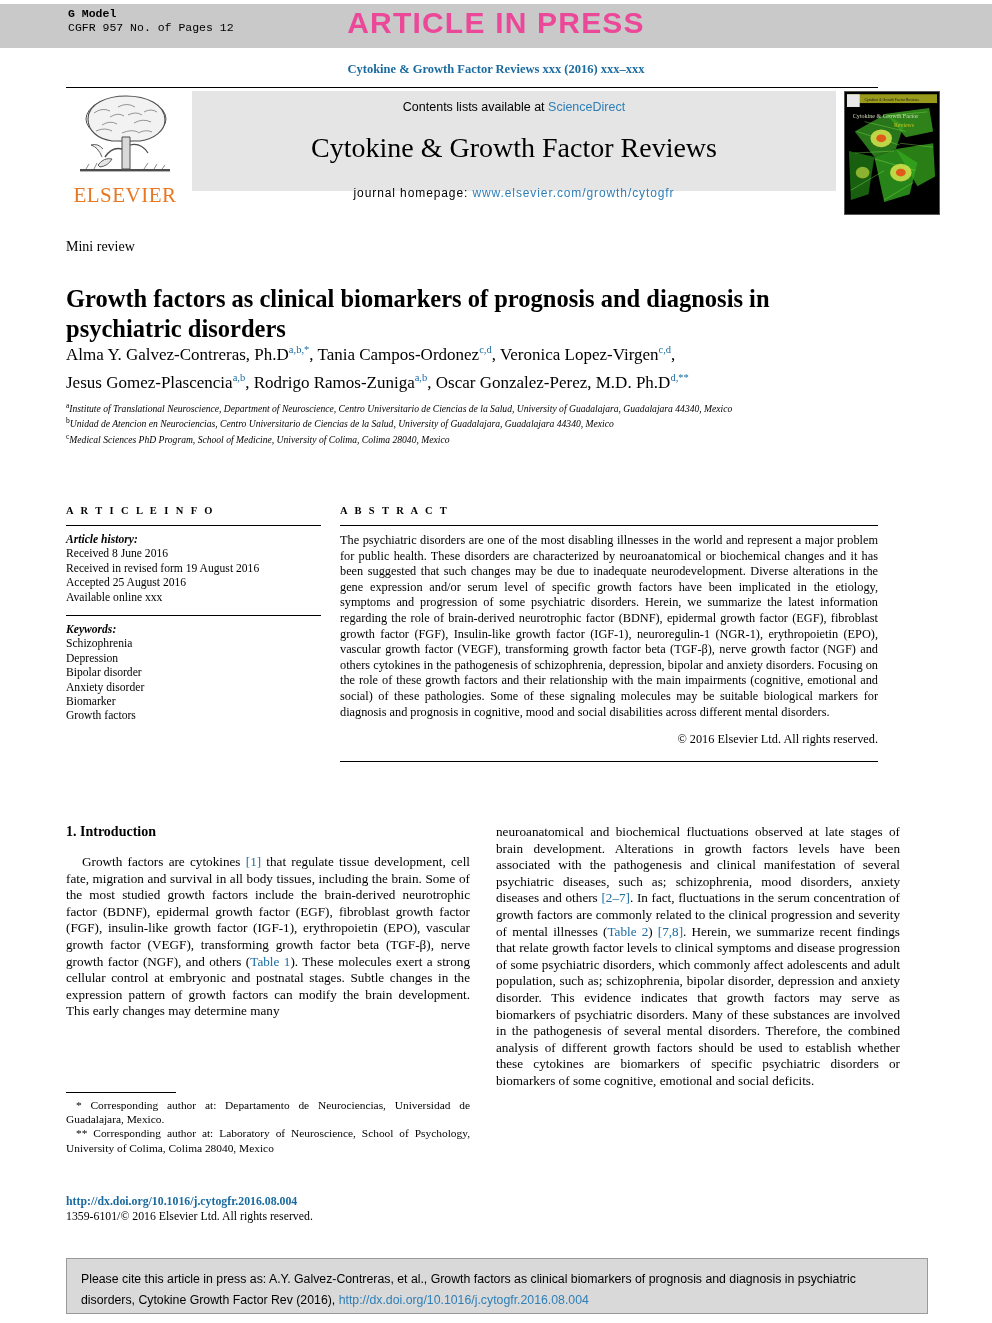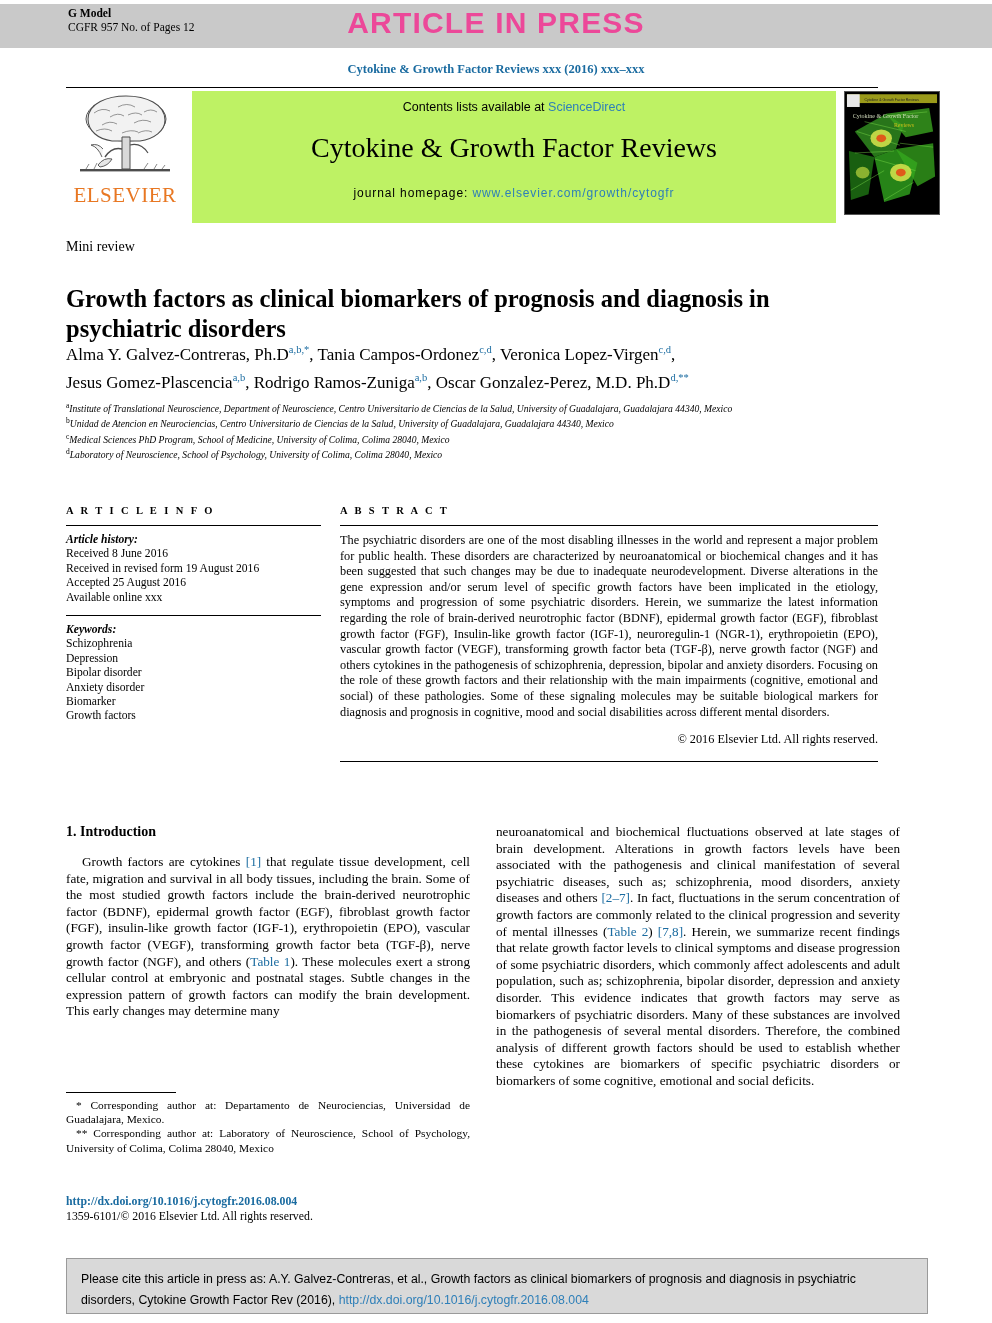--- a/index.html
+++ b/index.html
@@ -25,21 +25,21 @@
   
   .top-banner {
     position: absolute;
     left: 0; top: 4px;
     width: 992px; height: 44px;
     background: #c9c9c9;
   }
   .gmodel {
     position: absolute;
     left: 68px; top: 7px;
-    font-family: Liberation Serif, serif;
+    font-family: Liberation Mono, monospace;
     font-size: 11.5px;
     line-height: 13.5px;
     color: #000;
     z-index: 3;
   }
   .gmodel .bold { font-weight: bold; }
   .aip {
     position: absolute;
     left: 0; top: 6px;
     width: 992px;
@@ -93,22 +93,22 @@
     width: 118px;
     text-align: center;
     font-family: "Liberation Serif", serif;
     font-size: 21px;
     letter-spacing: 0.5px;
     color: #e87722;
   }
   .grey-panel {
     position: absolute;
     left: 126px; top: 2px;
-    width: 644px; height: 132px;
-    background: #bef264;
+    width: 644px; height: 100px;
+    background: #e5e5e5;
   }
   .contents-line {
     position: absolute;
     left: 0; top: 9px;
     width: 644px;
     text-align: center;
     font-family: "Liberation Sans", sans-serif;
     font-size: 12.5px;
     color: #000;
   }
@@ -396,21 +396,20 @@
 
   <div class="authors">
     <span>Alma Y. Galvez-Contreras, Ph.D</span><sup>a,b,*</sup><span>, Tania Campos-Ordonez</span><sup>c,d</sup><span>, Veronica Lopez-Virgen</span><sup>c,d</sup><span>,</span><br>
     <span>Jesus Gomez-Plascencia</span><sup>a,b</sup><span>, Rodrigo Ramos-Zuniga</span><sup>a,b</sup><span>, Oscar Gonzalez-Perez, M.D. Ph.D</span><sup>d,**</sup>
   </div>
 
   <div class="affils">
     <div><sup>a</sup><span>Institute of Translational Neuroscience, Department of Neuroscience, Centro Universitario de Ciencias de la Salud, University of Guadalajara, Guadalajara 44340, Mexico</span></div>
     <div><sup>b</sup><span>Unidad de Atencion en Neurociencias, Centro Universitario de Ciencias de la Salud, University of Guadalajara, Guadalajara 44340, Mexico</span></div>
     <div><sup>c</sup><span>Medical Sciences PhD Program, School of Medicine, University of Colima, Colima 28040, Mexico</span></div>
-    <div><sup>d</sup><span>Laboratory of Neuroscience, School of Psychology, University of Colima, Colima 28040, Mexico</span></div>
   </div>
 
   <div class="info-col">
     <div class="sec-head">A R T I C L E  I N F O</div>
     <div class="hr-thin"></div>
     <div class="info-body">
       <div class="ital">Article history:</div>
       <div>Received 8 June 2016</div>
       <div>Received in revised form 19 August 2016</div>
       <div>Accepted 25 August 2016</div>

